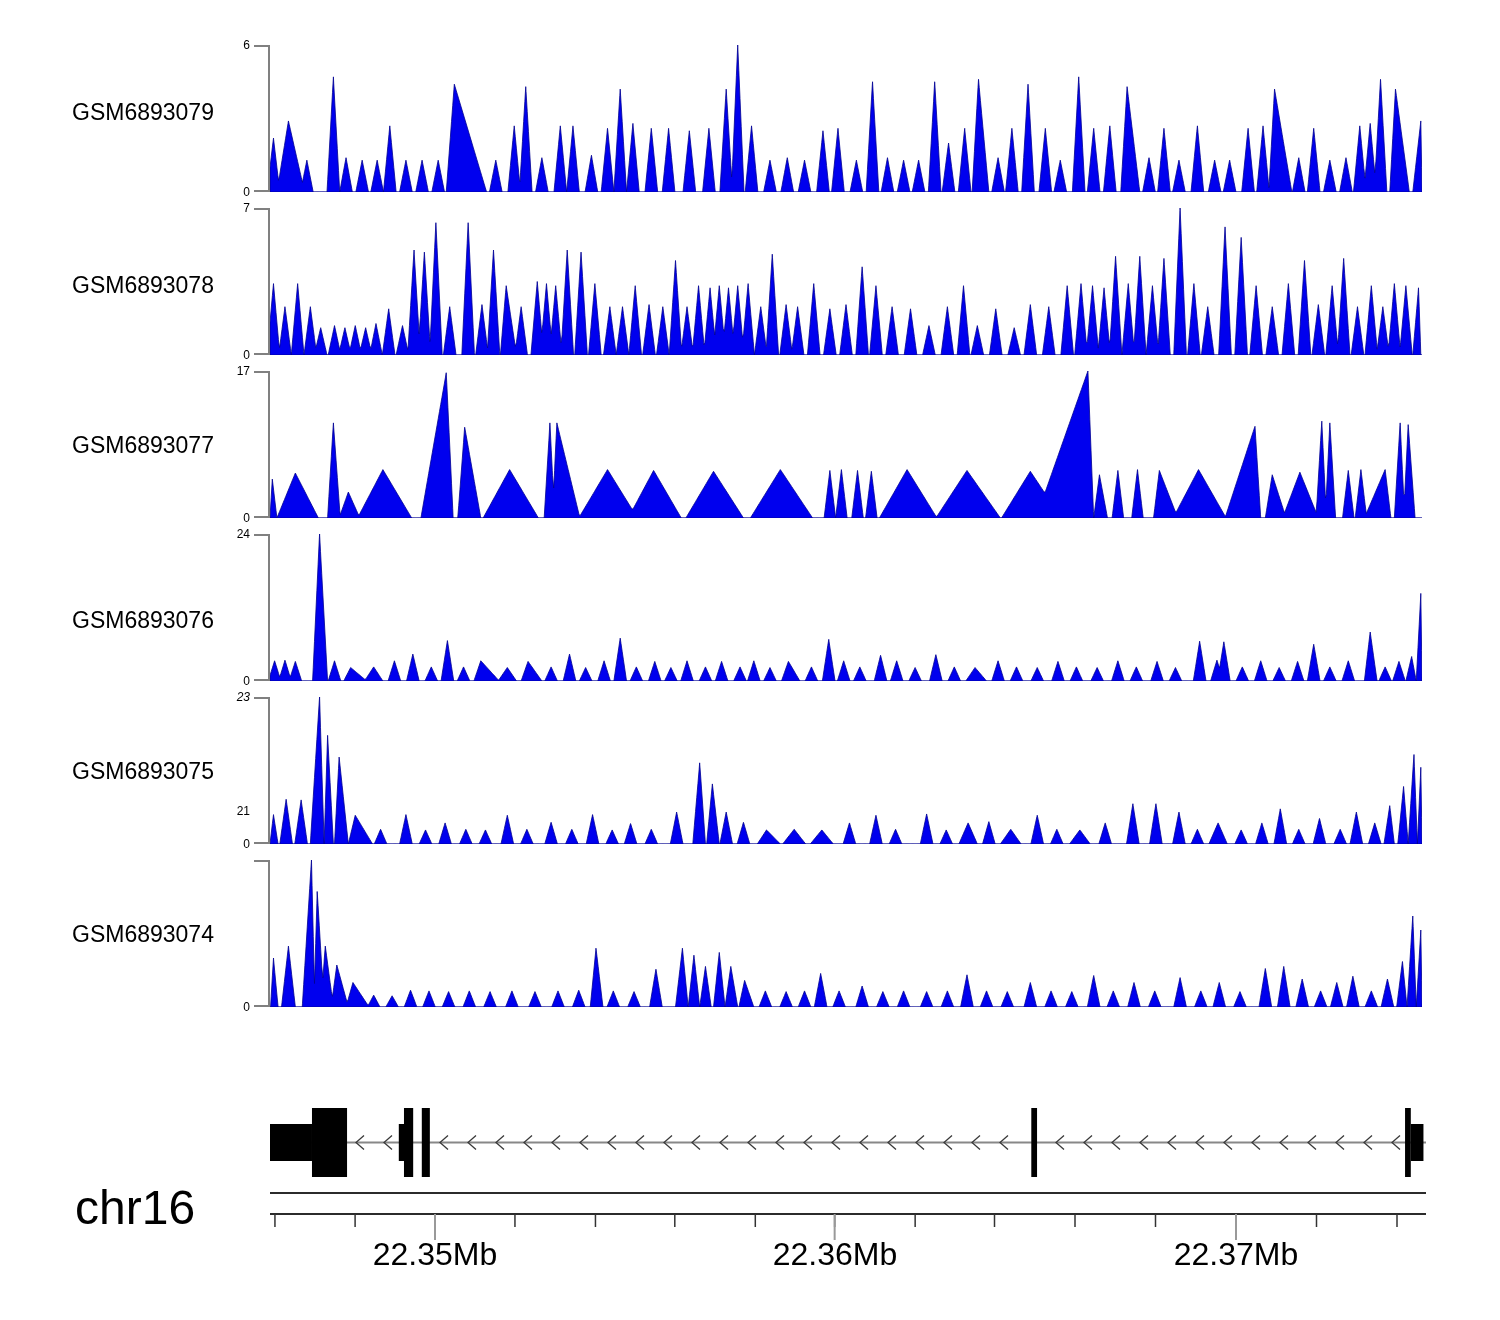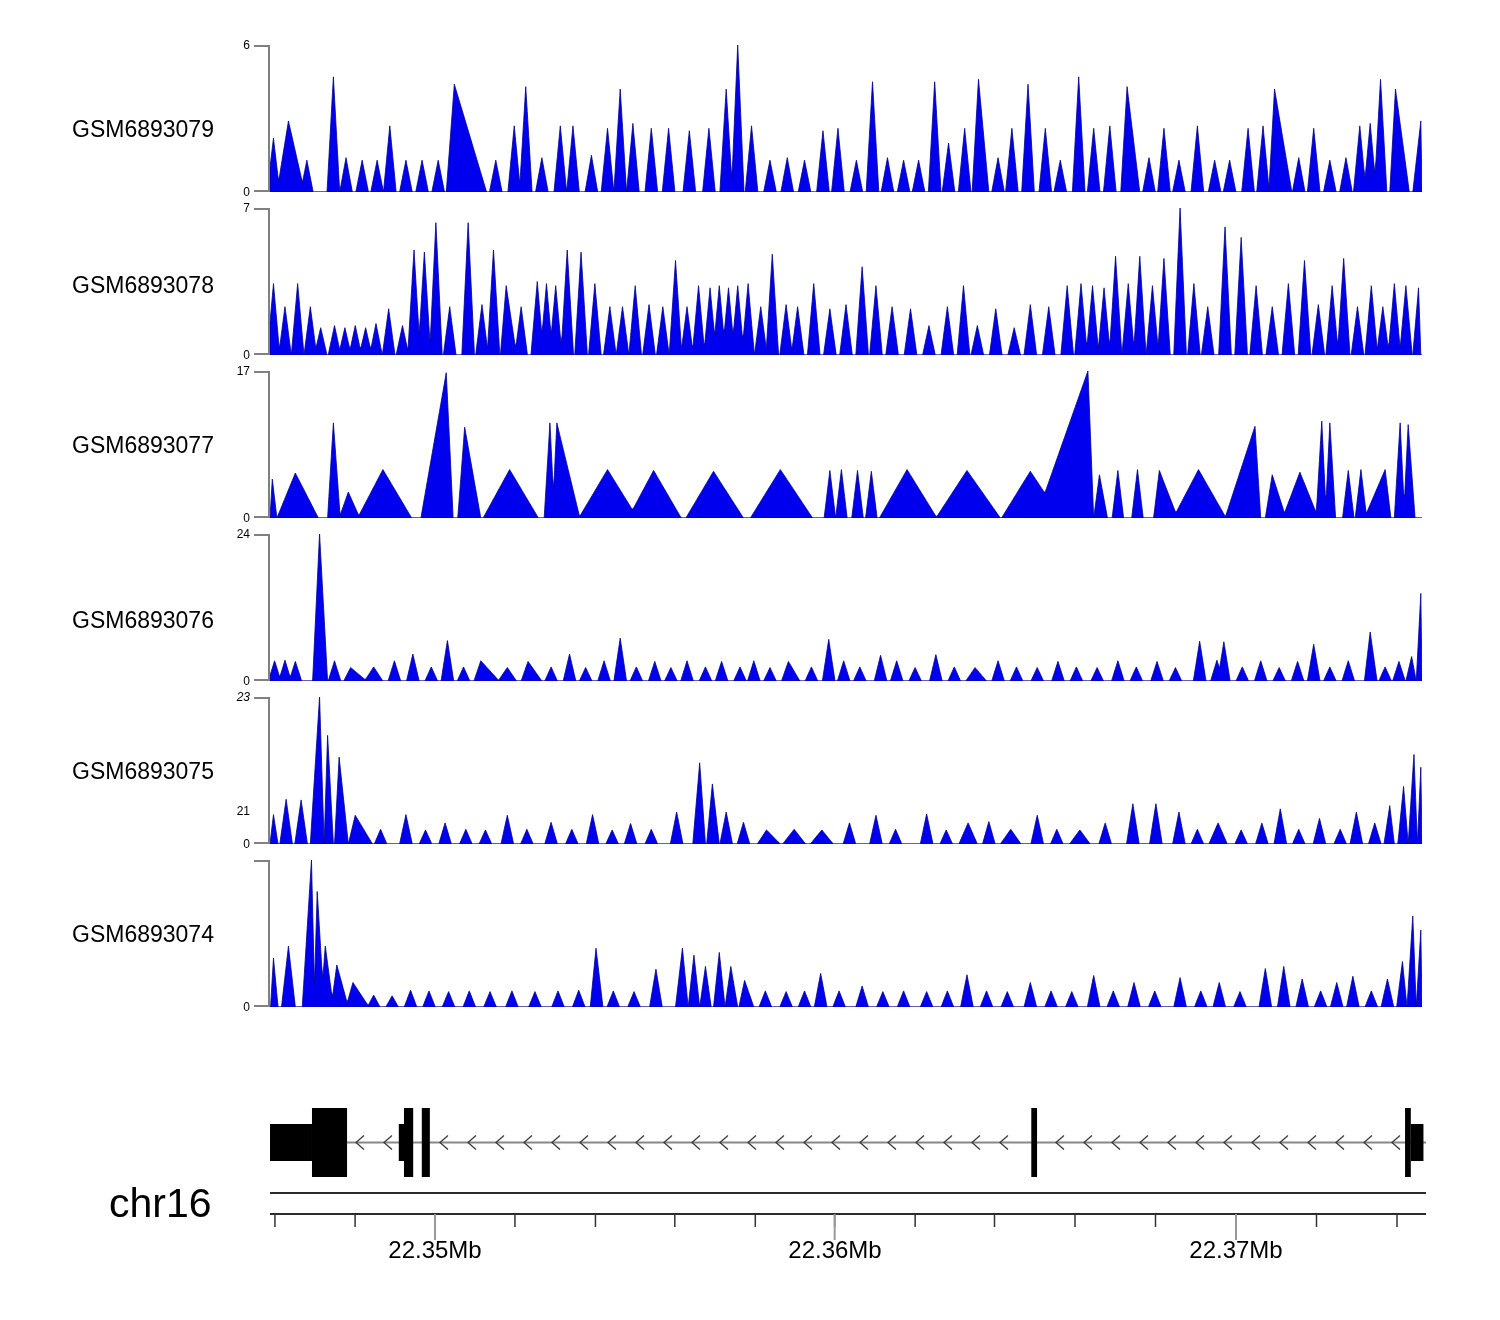--- a/index.html
+++ b/index.html
@@ -7,30 +7,30 @@
        font-family:"Liberation Sans", sans-serif;overflow:hidden;}
   .track-label{position:absolute;left:72px;font-size:23px;color:#000;}
   .yaxis-num{position:absolute;left:206px;width:44px;text-align:right;
              font-size:12px;color:#000;}
   .bracket-v{position:absolute;width:2px;background:#808080;}
   .bracket-t{position:absolute;height:2px;width:15px;background:#808080;}
   .signal-svg{position:absolute;left:270px;width:1152px;height:147px;}
   .gene-svg{position:absolute;left:270px;top:1100px;width:1160px;height:90px;}
   .ruler-svg{position:absolute;left:270px;top:1185px;width:1160px;height:70px;}
   .tick-label{position:absolute;width:160px;text-align:center;top:1236px;
-              font-size:24px;color:#000;}
-  .chrom-label{position:absolute;left:75px;top:1180px;font-size:41px;color:#000;margin-left:34px;}
+              font-size:32px;color:#000;}
+  .chrom-label{position:absolute;left:75px;top:1180px;font-size:48px;color:#000;}
 </style>
 </head>
 <body>
 
 <div class="fig">
   <div id="tracks-root">
       <div>
-    <div class="track-label" style="top: 116px;">GSM6893079</div>
+    <div class="track-label" style="top: 99px;">GSM6893079</div>
     <div class="yaxis-num num-max" style="top: 38px;">6</div>
     <div class="yaxis-num num-zero" style="top: 185px;">0</div>
     <div class="bracket-v" style="left: 268px; top: 45px; height: 147px; background: rgb(128, 128, 128);"></div>
     <div class="bracket-t tick-top" style="left: 254px; top: 45px; background: rgb(128, 128, 128);"></div>
     <div class="bracket-t tick-bot" style="left: 254px; top: 190px; background: rgb(128, 128, 128);"></div>
     <svg class="signal-svg" viewBox="0 0 1150 147" preserveAspectRatio="none" style="top: 45px;">
           <path d="M0,147L0.0,122.50L1.2,112.27L2.4,102.05L3.5,93.10L3.6,94.38L4.8,104.60L6.0,114.83L6.9,122.50L7.2,125.06L8.4,135.28L9.6,130.32L9.8,129.21L10.8,122.90L12.0,115.49L13.2,108.08L14.4,100.66L15.6,93.25L16.8,85.84L18.0,78.42L18.4,75.95L19.2,79.48L20.4,84.78L21.6,90.07L22.8,95.37L24.0,100.66L25.2,105.96L26.4,111.25L27.6,116.55L28.8,121.85L30.0,127.14L30.5,129.22L31.2,132.44L32.4,137.31L33.6,131.26L34.5,126.73L34.8,125.22L36.0,119.18L36.8,115.15L37.2,117.16L38.4,123.21L39.6,129.25L40.8,135.29L42.0,141.33L43.1,147.00L43.2,147.00L44.4,147.00L45.6,147.00L46.8,147.00L48.0,147.00L49.2,147.00L50.4,147.00L51.6,147.00L52.8,147.00L54.0,147.00L55.2,147.00L56.4,147.00L56.9,147.00L57.6,134.71L58.8,112.86L60.0,91.02L61.2,69.17L62.4,47.32L63.3,31.85L63.6,38.22L64.8,60.07L66.0,81.92L67.2,103.76L68.4,125.61L69.6,146.97L69.6,146.86L70.8,140.36L72.0,133.85L73.2,127.34L74.4,120.83L75.6,114.33L75.9,112.70L76.8,117.58L78.0,124.09L79.2,130.60L80.4,137.10L81.6,143.61L82.2,147.00L82.8,147.00L84.0,147.00L85.2,147.00L85.7,147.00L86.4,143.35L87.6,137.31L88.8,131.26L90.0,125.22L91.2,119.18L92.0,115.15L92.4,117.16L93.6,123.21L94.8,129.25L96.0,135.29L97.2,141.33L98.3,147.00L98.4,147.00L99.6,147.00L100.6,146.97L100.8,146.12L102.0,140.08L103.2,134.03L104.4,127.99L105.6,121.95L106.8,115.91L107.0,115.15L108.0,120.44L109.2,126.48L110.4,132.52L111.6,138.57L112.8,144.61L113.3,146.97L113.3,146.95L114.0,139.42L115.2,126.87L116.4,114.32L117.6,101.77L118.8,89.22L119.6,80.85L120.0,85.03L121.2,97.58L122.4,110.13L123.6,122.68L124.8,135.23L125.9,146.95L126.0,147.00L127.2,147.00L128.4,147.00L129.4,146.97L129.6,145.87L130.8,139.82L132.0,133.78L133.2,127.74L134.4,121.70L135.6,115.65L135.7,115.15L136.8,120.69L138.0,126.73L139.2,132.77L140.4,138.82L141.6,144.86L142.0,146.97L142.8,147.00L144.0,147.00L145.2,147.00L145.5,146.97L146.4,142.34L147.6,136.30L148.8,130.26L150.0,124.21L151.2,118.17L151.8,115.15L152.4,118.17L153.6,124.21L154.8,130.26L156.0,136.30L157.2,142.34L158.1,147.00L158.4,147.00L159.6,147.00L160.8,147.00L161.6,146.97L162.0,144.86L163.2,138.82L164.4,132.77L165.6,126.73L166.8,120.69L167.9,115.15L168.0,115.65L169.2,121.70L170.4,127.74L171.6,133.78L172.8,139.82L174.0,145.87L174.2,146.97L175.2,147.00L175.9,147.00L176.4,140.97L177.6,124.90L178.8,108.83L180.0,92.77L181.2,76.70L182.4,60.63L183.6,44.56L184.0,39.20L184.8,41.88L186.0,45.90L187.2,49.91L188.4,53.93L189.6,57.95L190.8,61.97L192.0,65.98L193.2,70.00L194.4,74.02L195.6,78.03L196.8,82.05L198.0,86.07L199.2,90.09L200.4,94.10L201.6,98.12L202.8,102.14L204.0,106.16L205.2,110.17L206.4,114.19L207.6,118.21L208.8,122.23L210.0,126.24L211.2,130.26L212.4,134.28L213.6,138.30L214.8,142.31L216.0,146.33L216.2,147.00L217.2,147.00L218.4,147.00L219.1,146.97L219.6,144.36L220.8,138.31L222.0,132.27L223.2,126.23L224.4,120.19L225.4,115.15L225.6,116.16L226.8,122.20L228.0,128.24L229.2,134.29L230.4,140.33L231.6,146.37L231.7,146.97L232.8,147.00L234.0,147.00L235.2,147.00L236.4,147.00L237.5,146.95L237.6,145.69L238.8,133.14L240.0,120.59L241.2,108.04L242.4,95.49L243.6,82.94L243.8,80.85L244.8,91.31L246.0,103.86L247.2,116.41L248.4,128.96L249.0,135.03L249.6,136.59L250.1,127.76L250.8,116.60L252.0,96.62L253.2,76.63L254.4,56.64L255.3,41.65L255.6,46.65L256.8,66.63L258.0,86.62L259.2,106.61L260.4,126.60L261.6,146.58L261.6,147.00L262.8,147.00L264.0,147.00L265.1,147.00L265.2,146.32L266.4,139.81L267.6,133.31L268.8,126.80L270.0,120.29L271.2,113.78L271.4,112.70L272.4,118.12L273.6,124.63L274.8,131.14L276.0,137.65L277.2,144.15L277.7,146.97L278.4,147.00L279.6,147.00L280.8,147.00L282.0,147.00L283.2,147.00L283.5,146.95L284.4,137.33L285.6,124.78L286.8,112.23L288.0,99.68L289.2,87.13L289.8,80.85L290.4,87.13L291.6,99.68L292.8,112.23L294.0,124.78L295.2,137.33L296.1,146.95L296.4,144.12L297.6,131.57L298.8,119.02L300.0,106.47L301.2,93.92L302.4,81.37L302.4,80.85L303.6,92.88L304.8,105.43L306.0,117.98L307.2,130.53L308.4,143.08L308.8,146.95L309.6,147.00L310.8,147.00L312.0,147.00L313.2,147.00L314.4,147.00L314.5,146.97L315.6,140.75L316.8,133.78L318.0,126.81L319.2,119.84L320.4,112.86L320.9,110.25L321.6,114.61L322.8,121.58L324.0,128.55L325.2,135.52L326.4,142.50L327.2,147.00L327.6,147.00L328.8,147.00L330.0,147.00L330.6,146.95L331.2,141.21L332.4,129.12L333.6,117.04L334.8,104.95L336.0,92.87L336.9,83.30L337.2,85.82L338.4,97.90L339.6,109.99L340.8,122.07L342.0,134.16L343.2,146.24L343.3,146.95L343.3,146.92L344.4,128.70L345.6,109.18L346.8,89.65L348.0,70.13L349.2,50.61L349.6,44.10L350.4,57.12L351.6,76.64L352.8,96.16L354.0,115.68L355.2,135.21L355.9,146.95L356.4,141.85L357.6,128.83L358.8,115.82L360.0,102.80L361.2,89.79L362.3,78.40L362.4,80.03L363.6,93.04L364.8,106.06L366.0,119.07L367.2,132.09L368.4,145.10L368.6,146.95L369.6,147.00L370.8,147.00L372.0,147.00L373.2,147.00L374.3,147.00L374.4,146.24L375.6,134.16L376.8,122.07L378.0,109.99L379.2,97.90L380.4,85.82L380.6,83.30L381.6,92.87L382.8,104.95L384.0,117.04L385.2,129.12L386.4,141.21L387.0,146.95L387.6,147.00L388.8,147.00L390.0,147.00L391.2,147.00L391.6,147.00L392.4,138.69L393.6,126.61L394.8,114.52L396.0,102.44L397.2,90.35L397.9,83.30L398.4,88.34L399.6,100.42L400.8,112.51L402.0,124.59L403.2,136.68L404.2,146.95L404.4,147.00L405.6,147.00L406.8,147.00L408.0,147.00L409.2,147.00L410.4,147.00L411.6,147.00L412.3,146.95L412.8,141.92L414.0,130.30L415.2,118.67L416.4,107.05L417.6,95.43L418.6,85.75L418.8,87.69L420.0,99.31L421.2,110.93L422.4,122.55L423.6,134.17L424.8,145.79L424.9,147.00L426.0,147.00L427.2,147.00L428.4,147.00L429.6,147.00L430.8,147.00L431.8,147.00L432.0,145.24L433.2,133.15L434.4,121.07L435.6,108.98L436.8,96.90L438.0,84.81L438.1,83.30L439.2,93.87L440.4,105.96L441.6,118.05L442.8,130.13L444.0,142.22L444.5,146.95L445.2,147.00L446.4,147.00L447.6,147.00L448.8,147.00L449.1,147.00L450.0,131.95L451.2,112.43L452.4,92.91L453.6,73.38L454.8,53.86L455.4,44.10L456.0,53.86L457.2,73.38L458.4,92.91L459.6,112.43L460.6,128.21L460.8,131.95L461.7,120.39L462.0,113.88L463.2,85.99L464.4,58.10L465.6,30.21L466.8,2.32L466.9,0.00L468.0,25.57L469.2,53.45L470.4,81.34L471.6,109.23L472.8,137.12L473.2,146.88L474.0,147.00L474.4,146.95L475.2,138.37L476.4,125.82L477.6,113.27L478.8,100.72L480.0,88.17L480.7,80.85L481.2,86.08L482.4,98.63L483.6,111.18L484.8,123.73L486.0,136.28L487.0,146.95L487.2,147.00L488.4,147.00L489.6,147.00L490.8,147.00L492.0,147.00L492.8,146.97L493.2,144.86L494.4,138.82L495.6,132.77L496.8,126.73L498.0,120.69L499.1,115.15L499.2,115.65L500.4,121.70L501.6,127.74L502.8,133.78L504.0,139.82L505.2,145.87L505.4,147.00L506.4,147.00L507.6,147.00L508.8,147.00L510.0,147.00L510.0,146.97L511.2,140.63L512.4,134.12L513.6,127.61L514.8,121.11L516.0,114.60L516.4,112.70L517.2,117.31L518.4,123.82L519.6,130.32L520.8,136.83L522.0,143.34L522.7,147.00L523.2,147.00L524.4,147.00L525.6,147.00L526.8,147.00L527.3,147.00L528.0,143.35L529.2,137.31L530.4,131.26L531.6,125.22L532.8,119.18L533.6,115.15L534.0,117.16L535.2,123.21L536.4,129.25L537.6,135.29L538.8,141.33L539.9,147.00L540.0,147.00L541.2,147.00L542.4,147.00L543.6,147.00L544.8,147.00L545.7,147.00L546.0,143.85L547.2,132.23L548.4,120.61L549.6,108.99L550.8,97.37L552.0,85.75L553.2,97.37L554.4,108.99L555.6,120.61L556.8,132.23L558.0,143.85L558.3,147.00L559.2,147.00L560.4,147.00L560.6,146.95L561.6,137.18L562.8,125.10L564.0,113.01L565.2,100.92L566.4,88.84L567.0,83.30L567.6,89.85L568.8,101.93L570.0,114.02L571.2,126.10L572.4,138.19L573.3,147.00L573.6,147.00L574.8,147.00L576.0,147.00L577.2,147.00L578.4,147.00L579.0,147.00L579.6,144.10L580.8,138.06L582.0,132.02L583.2,125.98L584.4,119.93L585.4,115.15L585.6,116.41L586.8,122.45L588.0,128.49L589.2,134.54L590.4,140.58L591.6,146.62L591.7,147.00L592.8,147.00L594.0,147.00L595.1,146.91L595.2,145.69L596.4,124.78L597.6,103.86L598.8,82.94L600.0,62.02L601.2,41.11L601.5,36.75L602.4,53.31L603.6,74.23L604.8,95.14L606.0,116.06L607.2,136.98L607.8,147.00L608.4,147.00L609.6,147.00L610.1,147.00L610.8,143.07L612.0,136.56L613.2,130.05L614.4,123.55L615.6,117.04L616.4,112.70L616.8,114.87L618.0,121.38L619.2,127.88L620.4,134.39L621.6,140.90L622.7,147.00L622.8,147.00L624.0,147.00L625.2,147.00L626.2,147.00L626.4,145.87L627.6,139.82L628.8,133.78L630.0,127.74L631.2,121.70L632.4,115.65L632.5,115.15L633.6,120.69L634.8,126.73L636.0,132.77L637.2,138.82L638.4,144.86L638.8,147.00L639.6,147.00L640.8,147.00L641.1,146.97L642.0,142.59L643.2,136.55L644.4,130.51L645.6,124.47L646.8,118.42L647.5,115.15L648.0,117.92L649.2,123.96L650.4,130.00L651.6,136.05L652.8,142.09L653.8,147.00L654.0,147.00L655.2,147.00L656.4,147.00L657.2,147.00L657.6,140.46L658.8,119.55L660.0,98.63L661.2,77.71L662.4,56.80L663.5,36.75L663.6,37.62L664.8,58.54L666.0,79.46L667.2,100.37L668.4,121.29L669.6,142.21L669.9,147.00L670.8,147.00L671.0,147.00L672.0,139.45L673.2,130.15L674.4,120.85L675.6,111.56L676.8,102.26L677.4,98.00L678.0,103.04L679.2,112.33L680.4,121.63L681.6,130.92L682.8,140.22L683.7,147.00L684.0,147.00L685.2,147.00L686.4,147.00L687.1,146.95L687.6,142.22L688.8,130.13L690.0,118.05L691.2,105.96L692.4,93.87L693.5,83.30L693.6,84.81L694.8,96.90L696.0,108.98L697.2,121.07L698.4,133.15L699.6,145.24L699.8,147.00L700.8,147.00L700.9,147.00L702.0,127.85L703.2,106.46L704.4,85.08L705.6,63.70L706.8,42.32L707.3,34.30L708.0,42.47L709.2,55.53L710.4,68.60L711.6,81.67L712.8,94.73L714.0,107.80L715.2,120.87L716.4,133.93L717.6,147.00L718.8,147.00L720.0,147.00L720.5,147.00L721.2,143.07L722.4,136.56L723.6,130.05L724.8,123.55L726.0,117.04L726.8,112.70L727.2,114.87L728.4,121.38L729.6,127.88L730.8,134.39L732.0,140.90L733.1,147.00L733.2,147.00L734.3,147.00L734.4,145.74L735.6,133.66L736.8,121.57L738.0,109.48L739.2,97.40L740.4,85.31L740.6,83.30L741.6,93.37L742.8,105.46L744.0,117.54L745.2,129.63L746.4,141.71L746.9,147.00L747.6,147.00L748.8,147.00L750.0,147.00L750.4,146.91L751.2,132.94L752.4,112.49L753.6,92.03L754.8,71.58L756.0,51.13L756.7,39.20L757.2,47.72L758.4,68.17L759.6,88.63L760.8,109.08L762.0,129.53L763.0,147.00L763.2,147.00L764.4,147.00L765.6,147.00L766.8,147.00L767.6,146.95L768.0,143.22L769.2,131.14L770.4,119.05L771.6,106.97L772.8,94.88L774.0,83.30L774.0,83.80L775.2,95.89L776.4,107.97L777.6,120.06L778.8,132.15L780.0,144.23L780.3,147.00L781.2,147.00L782.4,147.00L782.6,147.00L783.6,141.84L784.8,135.80L786.0,129.75L787.2,123.71L788.4,117.67L788.9,115.15L789.6,118.67L790.8,124.72L792.0,130.76L793.2,136.80L794.4,142.85L795.2,147.00L795.6,147.00L796.8,147.00L798.0,147.00L799.2,147.00L800.4,147.00L801.0,147.00L801.6,135.62L802.8,113.77L804.0,91.93L805.2,70.08L806.4,48.23L807.3,31.85L807.6,37.31L808.8,59.16L810.0,81.00L811.2,102.85L812.4,124.70L813.6,146.54L813.6,147.00L814.8,147.00L815.9,147.00L816.0,146.24L817.2,134.16L818.4,122.07L819.6,109.99L820.8,97.90L822.0,85.82L822.3,83.30L823.2,92.87L824.4,104.95L825.6,117.04L826.8,129.12L828.0,141.21L828.6,147.00L829.2,147.00L830.4,147.00L831.6,147.00L832.0,147.00L832.8,138.89L834.0,126.34L835.2,113.79L836.4,101.24L837.6,88.69L838.4,80.85L838.8,85.56L840.0,98.11L841.2,110.66L842.4,123.21L843.6,135.76L844.7,147.00L844.8,147.00L846.0,147.00L847.2,147.00L848.4,147.00L849.3,147.00L849.6,141.59L850.8,121.60L852.0,101.61L853.2,81.62L854.4,61.64L855.6,41.65L856.8,51.64L858.0,61.64L859.2,71.63L860.4,81.62L861.6,91.62L862.8,101.61L864.0,111.61L865.2,121.60L866.4,131.59L867.6,141.59L868.3,147.00L868.8,147.00L870.0,147.00L871.1,146.97L871.2,146.59L872.4,140.09L873.6,133.58L874.8,127.07L876.0,120.56L877.2,114.06L877.5,112.70L878.4,117.85L879.6,124.36L880.8,130.87L882.0,137.37L883.2,143.88L883.8,147.00L884.4,147.00L885.6,147.00L886.1,147.00L886.8,139.70L888.0,127.61L889.2,115.53L890.4,103.44L891.6,91.36L892.4,83.30L892.8,87.33L894.0,99.41L895.2,111.50L896.4,123.58L897.6,135.67L898.7,147.00L898.8,147.00L900.0,147.00L901.0,147.00L901.2,146.12L902.4,140.08L903.6,134.03L904.8,127.99L906.0,121.95L907.2,115.91L907.4,115.15L908.4,120.44L909.6,126.48L910.8,132.52L912.0,138.57L913.2,144.61L913.7,147.00L914.4,147.00L915.6,147.00L916.8,147.00L918.0,147.00L919.2,147.00L919.4,147.00L920.4,136.80L921.6,124.25L922.8,111.70L924.0,99.15L925.2,86.60L925.8,80.85L926.4,87.65L927.6,100.20L928.8,112.75L930.0,125.30L931.2,137.85L932.1,147.00L932.4,147.00L933.6,147.00L934.8,147.00L936.0,147.00L936.7,147.00L937.2,144.36L938.4,138.31L939.6,132.27L940.8,126.23L942.0,120.19L943.0,115.15L943.2,116.16L944.4,122.20L945.6,128.24L946.8,134.29L948.0,140.33L949.2,146.37L949.3,147.00L950.4,147.00L951.6,147.00L951.6,146.97L952.8,141.08L954.0,135.04L955.2,129.00L956.4,122.96L957.6,116.91L958.0,115.15L958.8,119.43L960.0,125.47L961.2,131.52L962.4,137.56L963.6,143.60L964.3,147.00L964.8,147.00L966.0,147.00L967.2,147.00L968.4,147.00L969.6,147.00L970.0,147.00L970.8,139.19L972.0,127.11L973.2,115.02L974.4,102.94L975.6,90.85L976.4,83.30L976.8,87.83L978.0,99.92L979.2,112.00L980.4,124.09L981.6,136.17L982.7,147.00L982.8,147.00L984.0,147.00L985.0,147.00L985.2,144.65L986.4,132.10L987.6,119.55L988.8,107.00L990.0,94.45L991.2,81.90L991.3,80.85L992.4,92.35L993.6,104.90L994.8,117.45L996.0,130.00L997.0,140.99L997.2,142.56L997.6,136.62L998.4,122.84L999.6,101.37L1000.8,79.89L1002.0,58.42L1002.8,44.10L1003.2,46.49L1004.4,53.64L1005.6,60.80L1006.8,67.96L1008.0,75.12L1009.2,82.28L1010.4,89.44L1011.6,96.59L1012.8,103.75L1014.0,110.91L1015.2,118.07L1016.4,125.23L1017.6,132.39L1018.8,139.54L1020.0,146.70L1020.0,147.00L1020.6,146.97L1021.2,143.88L1022.4,137.37L1023.6,130.87L1024.8,124.36L1026.0,117.85L1027.0,112.70L1027.2,114.06L1028.4,120.56L1029.6,127.07L1030.8,133.58L1032.0,140.09L1033.2,146.59L1033.3,147.00L1034.4,147.00L1035.6,146.95L1035.6,146.75L1036.8,134.66L1038.0,122.58L1039.2,110.49L1040.4,98.41L1041.6,86.32L1041.9,83.30L1042.8,92.36L1044.0,104.45L1045.2,116.53L1046.4,128.62L1047.6,140.71L1048.2,147.00L1048.8,147.00L1050.0,147.00L1051.2,147.00L1051.7,147.00L1052.4,143.35L1053.6,137.31L1054.8,131.26L1056.0,125.22L1057.2,119.18L1058.0,115.15L1058.4,117.16L1059.6,123.21L1060.8,129.25L1062.0,135.29L1063.2,141.33L1064.3,147.00L1064.4,147.00L1065.6,147.00L1066.8,147.00L1067.8,147.00L1068.0,145.78L1069.2,139.27L1070.4,132.76L1071.6,126.26L1072.8,119.75L1074.0,113.24L1074.1,112.70L1075.2,118.67L1076.4,125.17L1077.6,131.68L1078.8,138.19L1080.0,144.70L1080.4,146.97L1081.2,147.00L1081.6,146.95L1082.4,138.37L1083.6,125.82L1084.8,113.27L1086.0,100.72L1087.2,88.17L1087.9,80.85L1088.4,86.08L1089.6,98.63L1090.8,111.18L1091.9,122.89L1092.0,123.73L1093.2,133.17L1094.2,122.00L1094.4,120.16L1095.6,107.14L1096.8,94.13L1098.0,81.11L1098.3,78.40L1099.2,88.70L1100.4,101.72L1101.6,114.73L1102.3,122.00L1102.8,127.75L1104.0,116.26L1104.6,105.93L1105.2,94.88L1106.4,73.50L1107.6,52.12L1108.6,34.30L1108.8,37.86L1110.0,59.25L1111.2,80.63L1112.4,102.01L1113.6,123.39L1114.8,144.77L1114.9,146.91L1116.0,147.00L1117.2,147.00L1117.8,147.00L1118.4,136.26L1119.6,114.79L1120.8,93.31L1122.0,71.84L1123.2,50.36L1123.5,44.10L1124.4,50.44L1125.6,59.39L1126.8,68.33L1128.0,77.28L1129.2,86.23L1130.4,95.18L1131.6,104.13L1132.8,113.07L1134.0,122.02L1135.2,130.97L1136.4,139.92L1137.3,147.00L1137.6,147.00L1138.8,147.00L1140.0,147.00L1140.8,147.00L1141.2,143.47L1142.4,132.88L1143.6,122.29L1144.8,111.70L1146.0,101.10L1147.2,90.51L1148.4,79.92L1148.8,75.95L1149.6,122.29L1150.0,147.00L1150,147Z" fill="#0000EE" stroke="#000090" stroke-width="0.8"></path>
         </svg>
   </div>
       <div>

